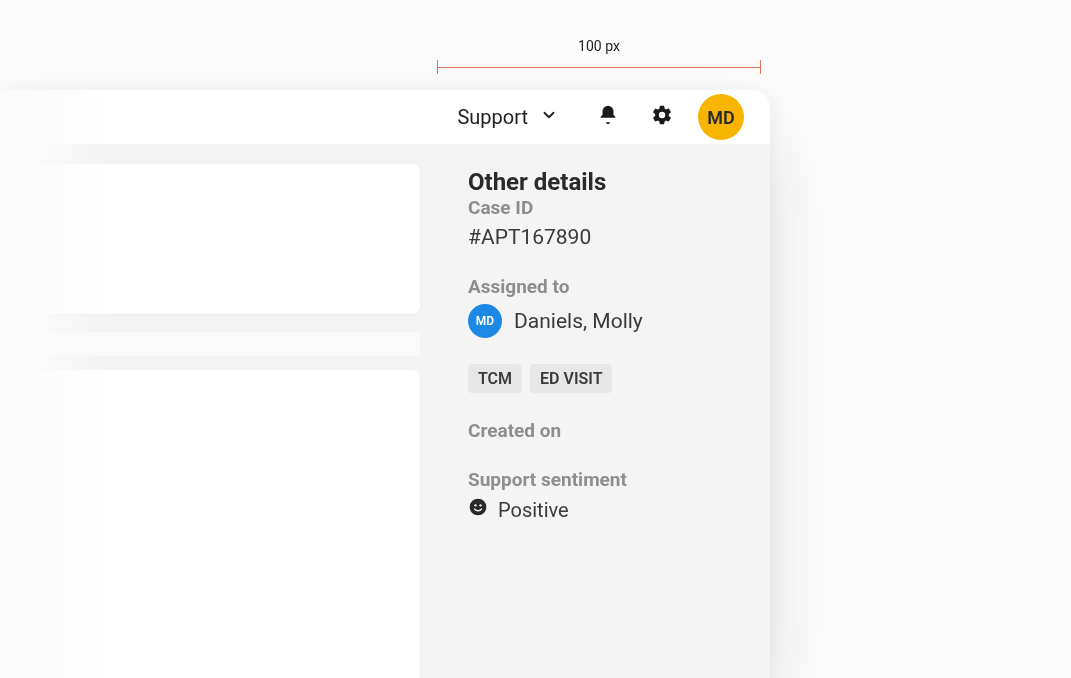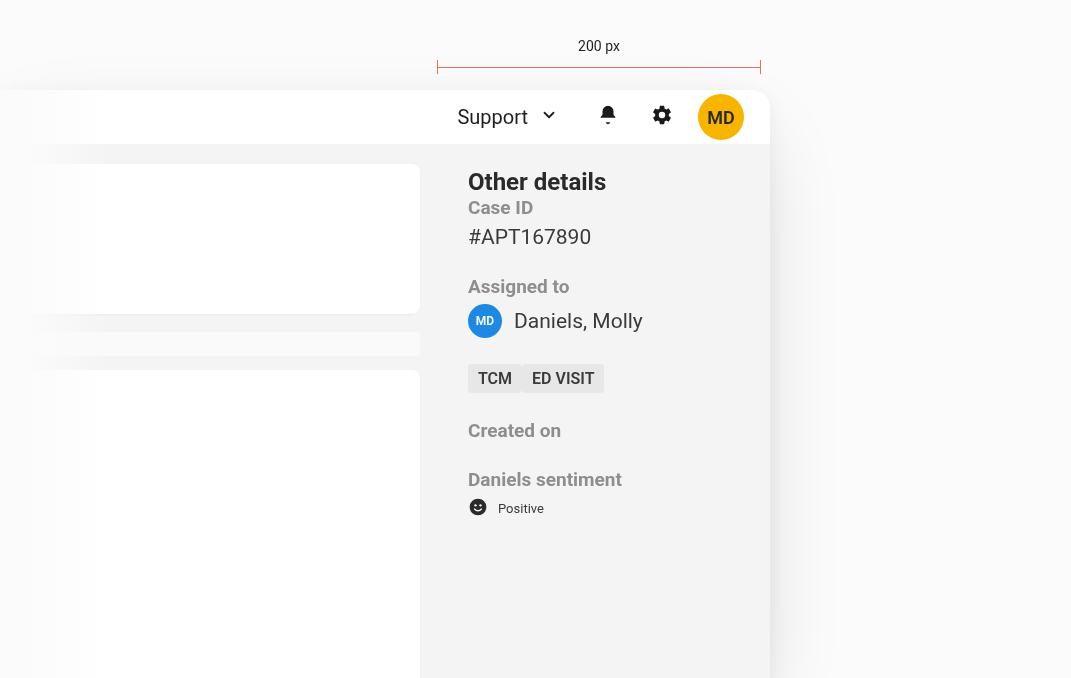--- a/index.html
+++ b/index.html
@@ -169,52 +169,52 @@
     height: 34px;
     border-radius: 50%;
     background: #1E88E5;
     color: #fff;
     font-size: 12px;
     font-weight: 600;
     display: flex;
     align-items: center;
     justify-content: center;
   }
-  .tags { display: flex; }
+  .tags { display: flex; gap: 8px; }
   .tag {
     background: #e7e7e7;
     color: #3a3a3a;
     font-size: 16px;
     font-weight: 600;
     padding: 5px 10px;
     border-radius: 4px;
   }
   .sentiment {
     display: flex;
     align-items: center;
     gap: 10px;
-    font-size: 13px;
+    font-size: 20px;
     color: #3a3a3a;
   }
   .sentiment svg { width: 20px; height: 20px; }
 
   
   .outer-left-fade {
     position: absolute;
     top: 90px; left: 0; width: 90px; height: 600px;
     background: linear-gradient(90deg, #fbfbfb 0%, rgba(251,251,251,0) 100%);
     pointer-events: none;
     z-index: 5;
   }
 </style>
 </head>
 <body>
 
 <div class="measure">
-  <div class="measure-label">200 px</div>
+  <div class="measure-label">100 px</div>
   <div class="measure-bar">
     <div class="measure-cap left"></div>
     <div class="measure-line"></div>
     <div class="measure-cap right"></div>
   </div>
 </div>
 
 <div class="app">
 
   <div class="topbar">
@@ -275,21 +275,21 @@
           <span class="tag">TCM</span>
           <span class="tag">ED VISIT</span>
         </div>
       </div>
 
       <div class="field">
         <div class="field-label">Created on</div>
       </div>
 
       <div class="field">
-        <div class="field-label">Daniels sentiment</div>
+        <div class="field-label">Support sentiment</div>
         <div class="sentiment">
           <span>
             <svg viewBox="0 0 24 24" fill="#2a2a2a">
                 <circle cx="12" cy="12" r="10"></circle>
                 <circle cx="9" cy="10" r="1.4" fill="#f4f4f4"></circle>
                 <circle cx="15" cy="10" r="1.4" fill="#f4f4f4"></circle>
                 <path d="M8 14.5c1 1.4 2.4 2.1 4 2.1s3-.7 4-2.1" stroke="#f4f4f4" stroke-width="1.8" fill="none" stroke-linecap="round"></path>
               </svg>
           </span>
           <span>Positive</span>

